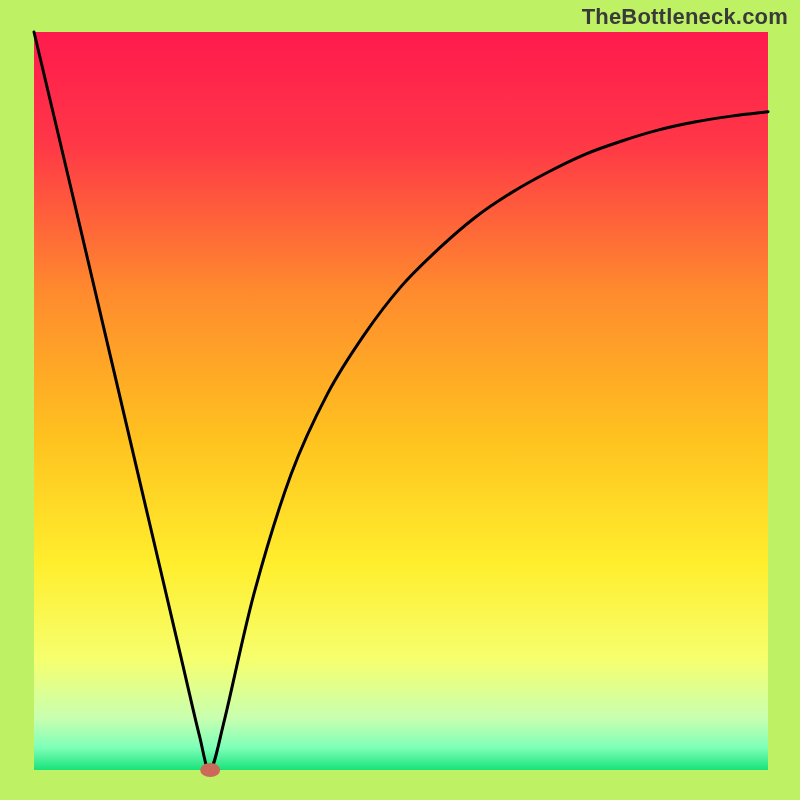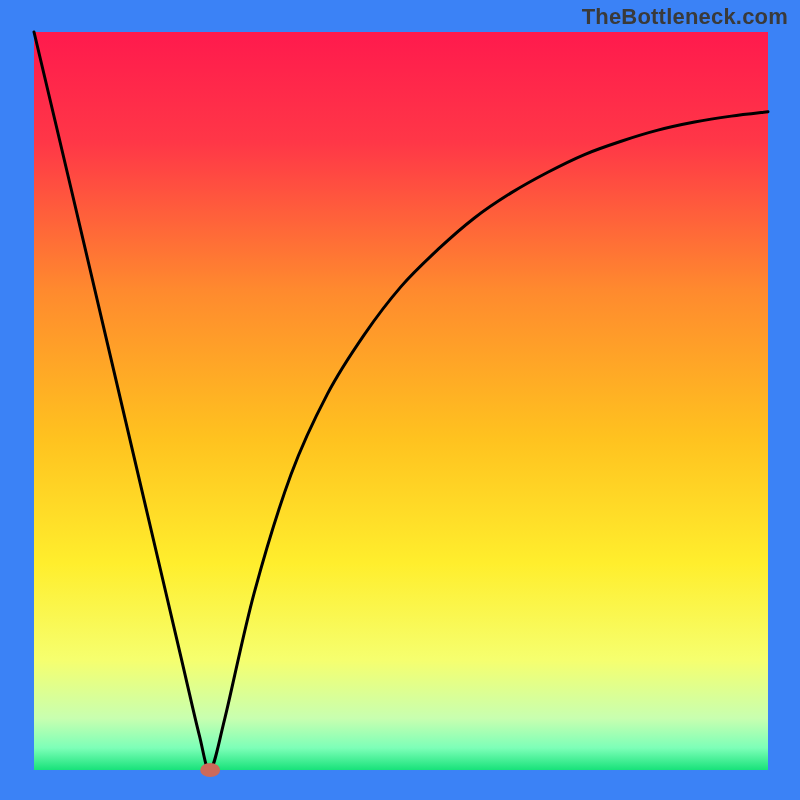--- a/index.html
+++ b/index.html
@@ -8,21 +8,21 @@
     width: 800px;
     height: 800px;
     background: #000;
     overflow: hidden;
     font-family: Arial, Helvetica, sans-serif;
   }
   .frame {
     position: relative;
     width: 800px;
     height: 800px;
-    background: #3b82f6;
+    background: #bef264;
   }
   .watermark {
     position: absolute;
     top: 4px;
     right: 12px;
     color: #3a3a3a;
     font-size: 22px;
     font-weight: 600;
     letter-spacing: 0.2px;
     z-index: 5;

